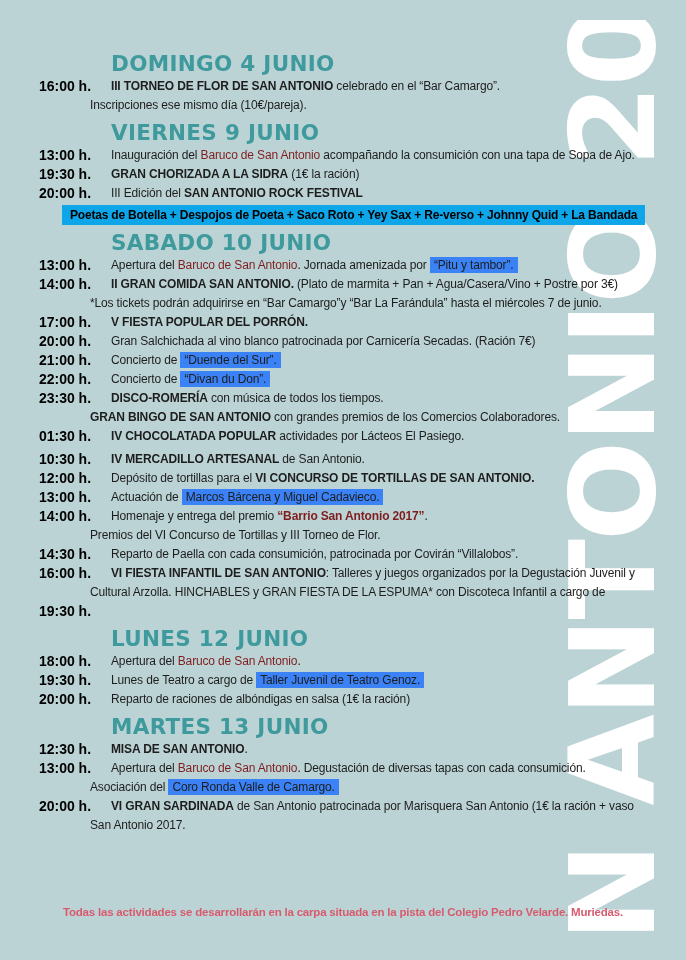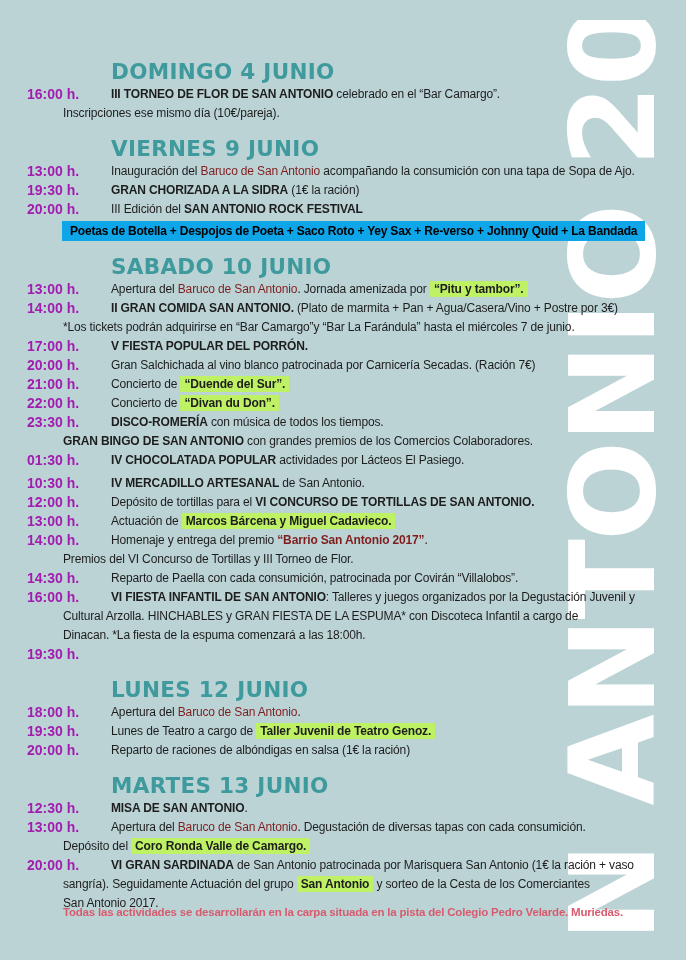--- a/index.html
+++ b/index.html
@@ -19,36 +19,36 @@
     white-space:nowrap;
     font-family:"DejaVu Sans", sans-serif;
     font-weight:bold; font-size:118px; letter-spacing:-2px;
     color:#ffffff; line-height:1;
   }
   .content {
     position:absolute; left:0; top:50px; width:670px;
     font-family:"Liberation Sans", sans-serif;
   }
   .day-heading {
-    margin:8px 0 0 111px;
+    margin:0 0 0 111px;
     color:#3e9a9c; font-weight:bold; font-size:21.5px;
     font-family:"DejaVu Sans", sans-serif; letter-spacing:0.3px;
     height:27px; line-height:27px;
   }
   .row { display:flex; font-size:12px; line-height:19px; color:#1d1d1d; }
   .time {
     width:101px; padding-left:27px; flex:none;
-    color:#a21caf; font-weight:bold; font-size:14px; text-align:left; padding-right:8px;
+    color:#000000; font-weight:bold; font-size:14px; text-align:center; padding-right:8px;
     box-sizing:border-box; width:111px;
   }
   .desc { flex:1; letter-spacing:-0.15px; }
-  .cont { padding-left:63px; font-size:12px; line-height:19px; color:#1d1d1d; letter-spacing:-0.15px; }
+  .cont { padding-left:90px; font-size:12px; line-height:19px; color:#1d1d1d; letter-spacing:-0.15px; }
   b { font-weight:bold; }
   .pink { color:#7f1d1d; }
-  .hl { background:#bef264; font-weight:bold; padding:1px 4px; }
+  .hl { background:#3b82f6; font-weight:normal; padding:1px 4px; }
   .bands { margin-left:62px; display:inline-block; background:#0ea5e9; font-weight:bold; padding:1px 8px; font-size:12px; line-height:18px; letter-spacing:-0.2px; }
   .gap { height:4px; }
   .footer {
     position:absolute; left:0; top:906px; width:686px; text-align:center;
     color:#d75b6e; font-weight:bold; font-size:11.5px; letter-spacing:-0.2px;
   }
 </style>
 </head>
 <body>
 
@@ -138,21 +138,20 @@
   <div class="cont">Premios del VI Concurso de Tortillas y III Torneo de Flor.</div>
   <div class="row">
     <span class="time">14:30 h.</span>
     <span class="desc">Reparto de Paella con cada consumición, patrocinada por Covirán “Villalobos”.</span>
   </div>
   <div class="row">
     <span class="time">16:00 h.</span>
     <span class="desc"><b>VI FIESTA INFANTIL DE SAN ANTONIO</b><span>: Talleres y juegos organizados por la Degustación Juvenil y</span></span>
   </div>
   <div class="cont">Cultural Arzolla. HINCHABLES y GRAN FIESTA DE LA ESPUMA* con Discoteca Infantil a cargo de</div>
-  <div class="cont">Dinacan. *La fiesta de la espuma comenzará a las 18:00h.</div>
   <div class="row">
     <span class="time">19:30 h.</span>
   </div>
   <div class="gap"></div>
 
   <div class="day-heading">LUNES 12 JUNIO</div>
   <div class="row">
     <span class="time">18:00 h.</span>
     <span class="desc"><span>Apertura del </span><span class="pink">Baruco de San Antonio</span><span>.</span></span>
   </div>
@@ -168,22 +167,21 @@
 
   <div class="day-heading">MARTES 13 JUNIO</div>
   <div class="row">
     <span class="time">12:30 h.</span>
     <span class="desc"><b>MISA DE SAN ANTONIO</b><span>.</span></span>
   </div>
   <div class="row">
     <span class="time">13:00 h.</span>
     <span class="desc"><span>Apertura del </span><span class="pink">Baruco de San Antonio</span><span>. Degustación de diversas tapas con cada consumición.</span></span>
   </div>
-  <div class="cont"><span>Depósito del </span> <span class="hl">Coro Ronda Valle de Camargo.</span></div>
+  <div class="cont"><span>Asociación del </span> <span class="hl">Coro Ronda Valle de Camargo.</span></div>
   <div class="row">
     <span class="time">20:00 h.</span>
     <span class="desc"><b>VI GRAN SARDINADA</b><span> de San Antonio patrocinada por Marisquera San Antonio (1€ la ración + vaso</span></span>
   </div>
-  <div class="cont"><span>sangría). Seguidamente Actuación del grupo </span> <span class="hl">San Antonio</span><span> y sorteo de la Cesta de los Comerciantes</span></div>
   <div class="cont">San Antonio 2017.</div>
 </div>
 
 <div class="footer">Todas las actividades se desarrollarán en la carpa situada en la pista del Colegio Pedro Velarde. Muriedas.</div>
 
 </body></html>

